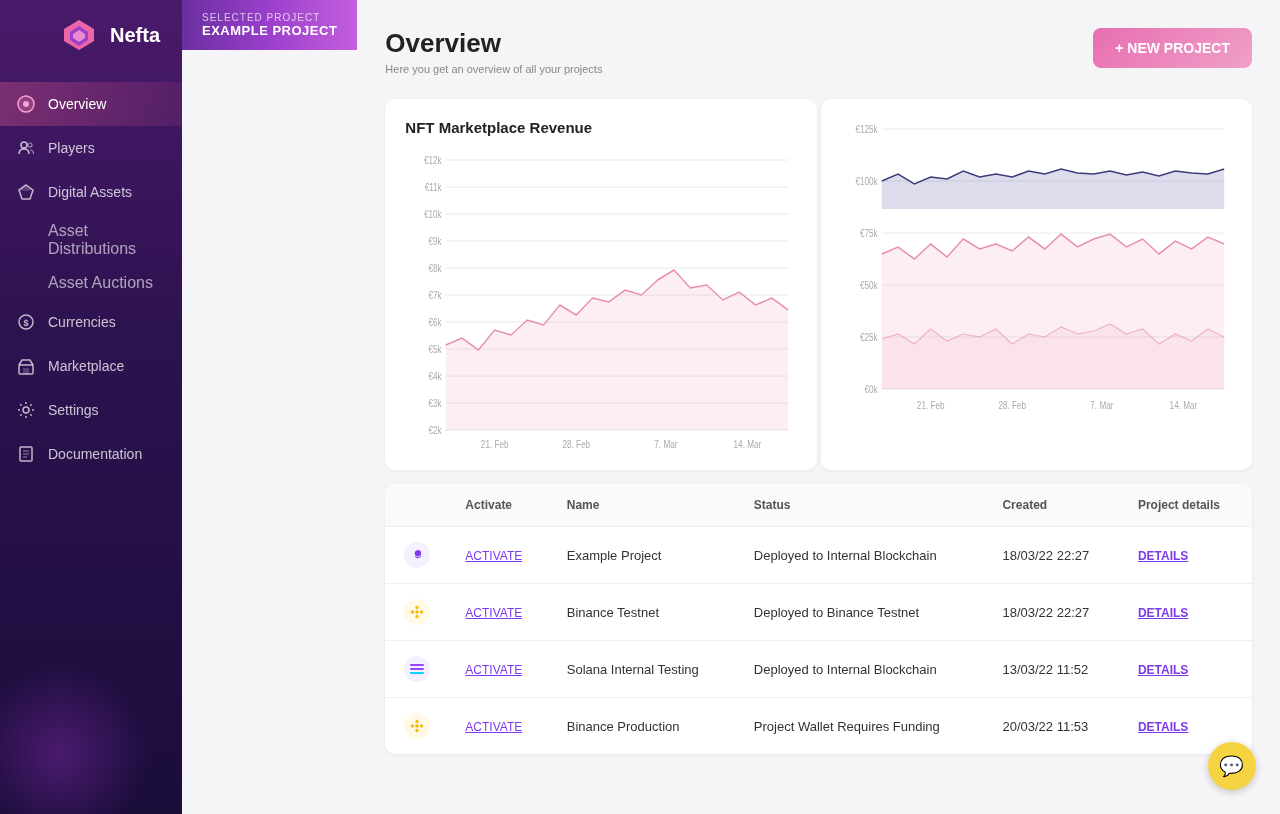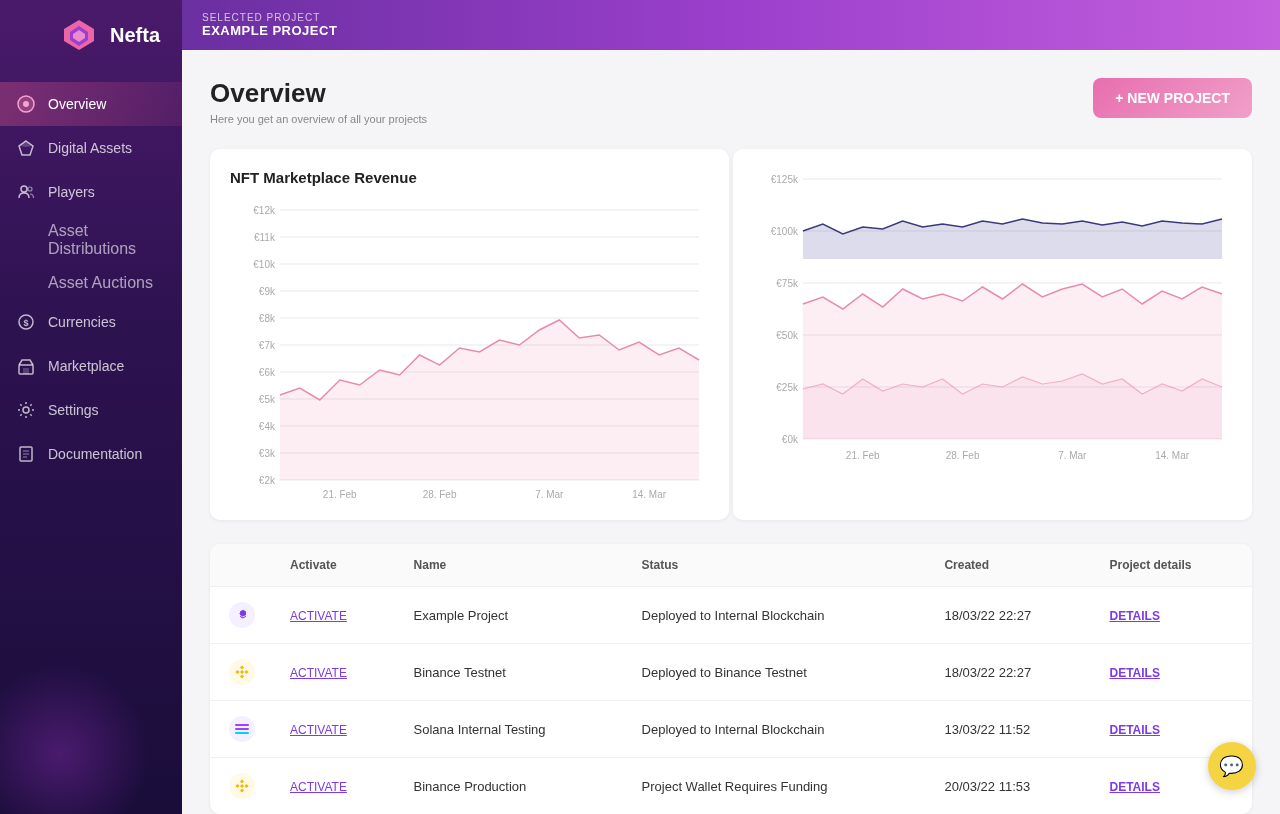--- a/index.html
+++ b/index.html
@@ -99,21 +99,20 @@
     .selected-project-name {
       color: white;
       font-size: 13px;
       font-weight: 700;
       letter-spacing: 0.5px;
     }
 
     
     .main-wrapper {
       display: flex;
-      flex-direction: column;
       flex: 1;
       overflow: hidden;
     }
     .main-content {
       flex: 1;
       overflow-y: auto;
       padding: 28px 28px;
       background: #f5f5f7;
     }
 
@@ -147,21 +146,21 @@
       align-items: center;
       gap: 8px;
       white-space: nowrap;
     }
 
     
     .charts-row {
       display: grid;
       grid-template-columns: 1fr 1fr;
       gap: 4px;
-      margin-bottom: 24px;
+      margin-bottom: 14px;
     }
     .chart-card {
       background: white;
       border-radius: 10px;
       padding: 20px;
       box-shadow: 0 1px 4px rgba(0,0,0,0.06);
     }
     .chart-title {
       font-size: 15px;
       font-weight: 600;
@@ -276,37 +275,37 @@
           <circle cx="9" cy="9" r="8" stroke="#ff9ed0" stroke-width="1.5" fill="rgba(255,160,200,0.2)"></circle>
           <circle cx="9" cy="9" r="3" fill="#ff9ed0"></circle>
         </svg>
       </span>
       <span>Overview</span>
     </div>
 
     <div class="nav-item">
       <span class="nav-icon">
         <svg width="18" height="18" viewBox="0 0 18 18" fill="none">
-          <polygon points="9,2 16,7 13,16 5,16 2,7" stroke="rgba(255,255,255,0.7)" stroke-width="1.5" fill="none"></polygon>
-          <polygon points="9,2 16,7 9,8 2,7" fill="rgba(255,255,255,0.2)"></polygon>
-        </svg>
-      </span>
-      <span>Digital Assets</span>
-    </div>
-
-    <div class="nav-item">
-      <span class="nav-icon">
-        <svg width="18" height="18" viewBox="0 0 18 18" fill="none">
           <circle cx="7" cy="6" r="3" stroke="rgba(255,255,255,0.7)" stroke-width="1.5"></circle>
           <path d="M2 15c0-3 2-5 5-5s5 2 5 5" stroke="rgba(255,255,255,0.7)" stroke-width="1.5" fill="none"></path>
           <circle cx="13" cy="6" r="2" stroke="rgba(255,255,255,0.5)" stroke-width="1.2"></circle>
           <path d="M13 11c2 0 3.5 1.5 3.5 4" stroke="rgba(255,255,255,0.5)" stroke-width="1.2" fill="none"></path>
         </svg>
       </span>
       <span>Players</span>
+    </div>
+
+    <div class="nav-item">
+      <span class="nav-icon">
+        <svg width="18" height="18" viewBox="0 0 18 18" fill="none">
+          <polygon points="9,2 16,7 13,16 5,16 2,7" stroke="rgba(255,255,255,0.7)" stroke-width="1.5" fill="none"></polygon>
+          <polygon points="9,2 16,7 9,8 2,7" fill="rgba(255,255,255,0.2)"></polygon>
+        </svg>
+      </span>
+      <span>Digital Assets</span>
     </div>
     <div class="nav-sub-item">
       <span>Asset Distributions</span>
     </div>
     <div class="nav-sub-item">
       <span>Asset Auctions</span>
     </div>
 
     <div class="nav-item">
       <span class="nav-icon">

